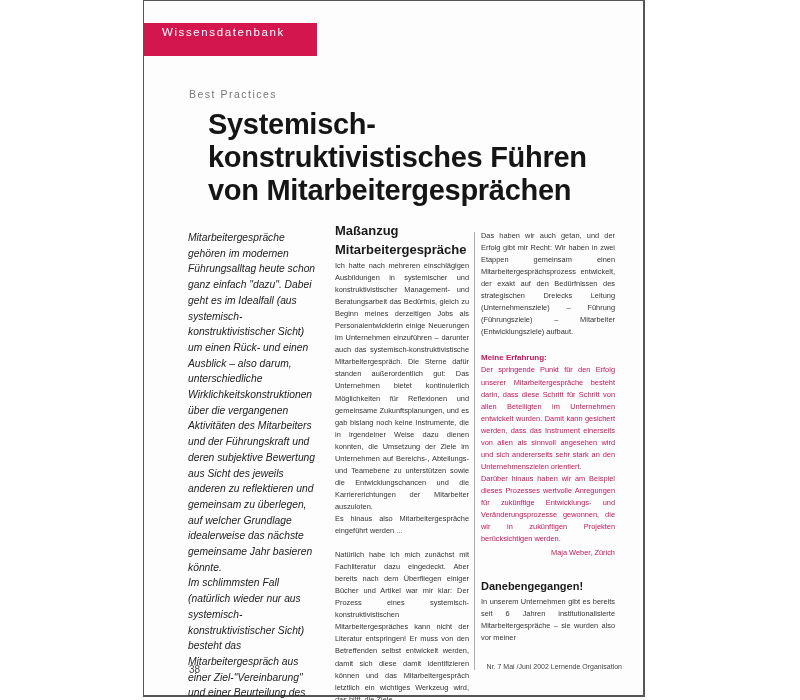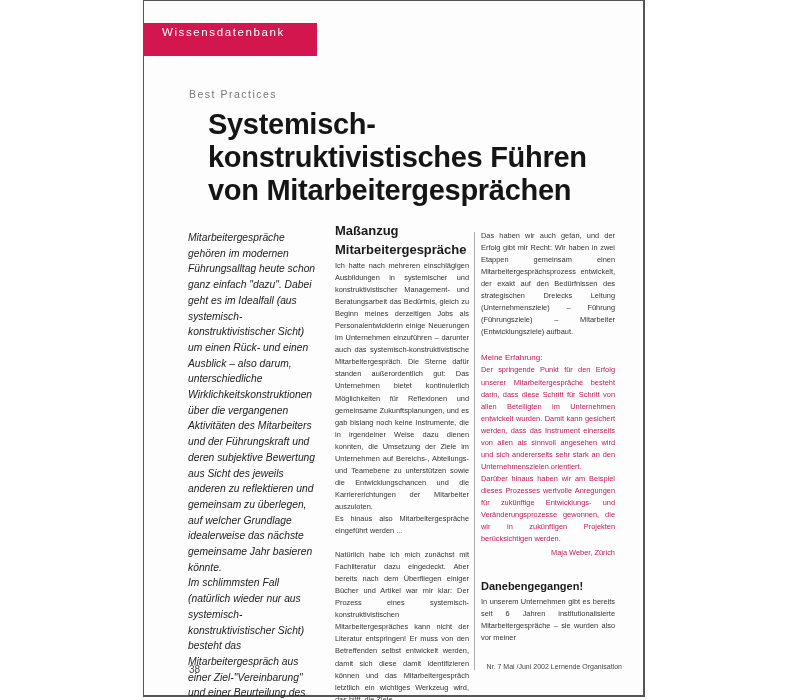--- a/index.html
+++ b/index.html
@@ -49,21 +49,21 @@
       position: absolute; left: 474px; top: 232px; width: 1px; height: 438px;
       background: #aaa;
     }
     .subhead {
       font-weight: bold; color: #1a1a1a; font-size: 13px; line-height: 19px;
       text-align: left; margin-bottom: 1px !important;
     }
     .subhead2 { font-size: 11px; line-height: 15px; margin-top: 20px !important; margin-bottom: 2px !important; }
     .gap { margin-top: 12px !important; }
     .highlight { color: #c21558; }
-    .hl-head { font-weight: normal; color: #c21558; font-size: 8px; margin-top: 14px !important; }
+    .hl-head { font-weight: bold; color: #c21558; font-size: 8px; margin-top: 14px !important; }
     .sig { text-align: right; color: #c21558; margin-top: 2px !important; }
     .footer-left {
       position: absolute; left: 189px; top: 664px; font-size: 10px; color: #444;
     }
     .footer-right {
       position: absolute; left: 485px; top: 663px; width: 137px; text-align: right;
       font-size: 7px; color: #444; white-space: nowrap;
     }
   </style>
 </head>

